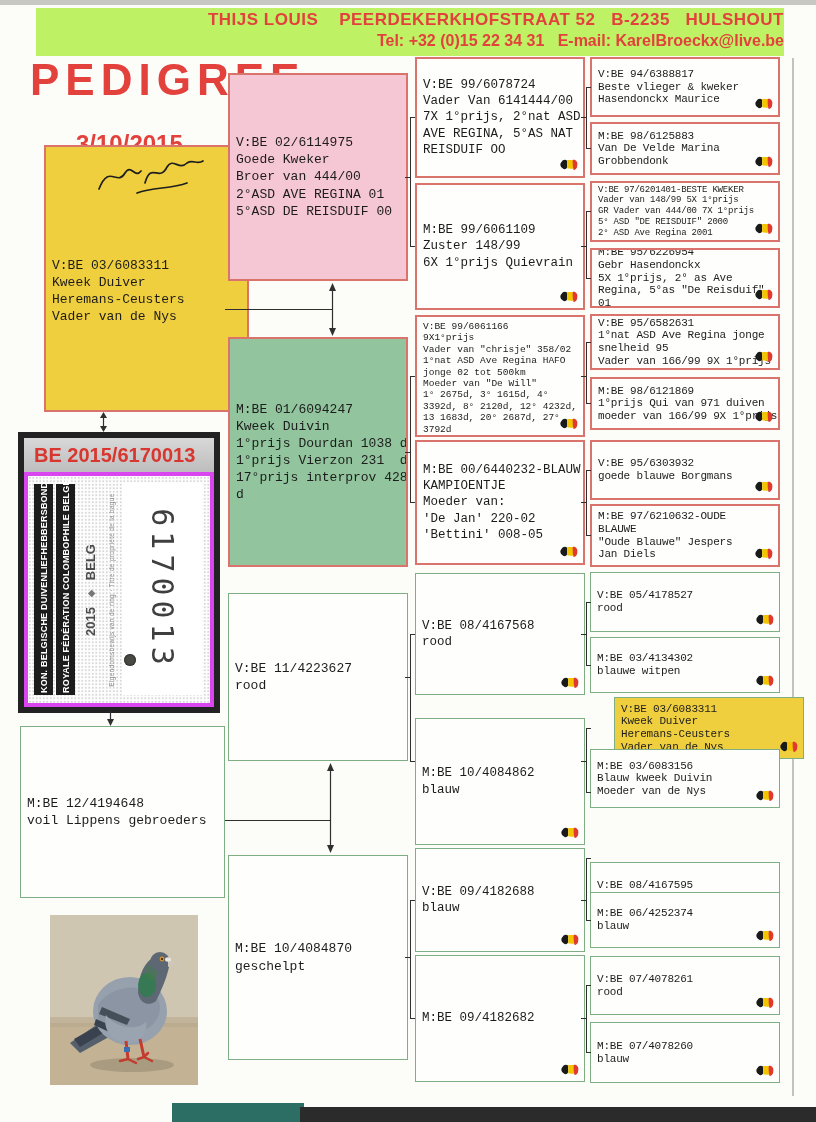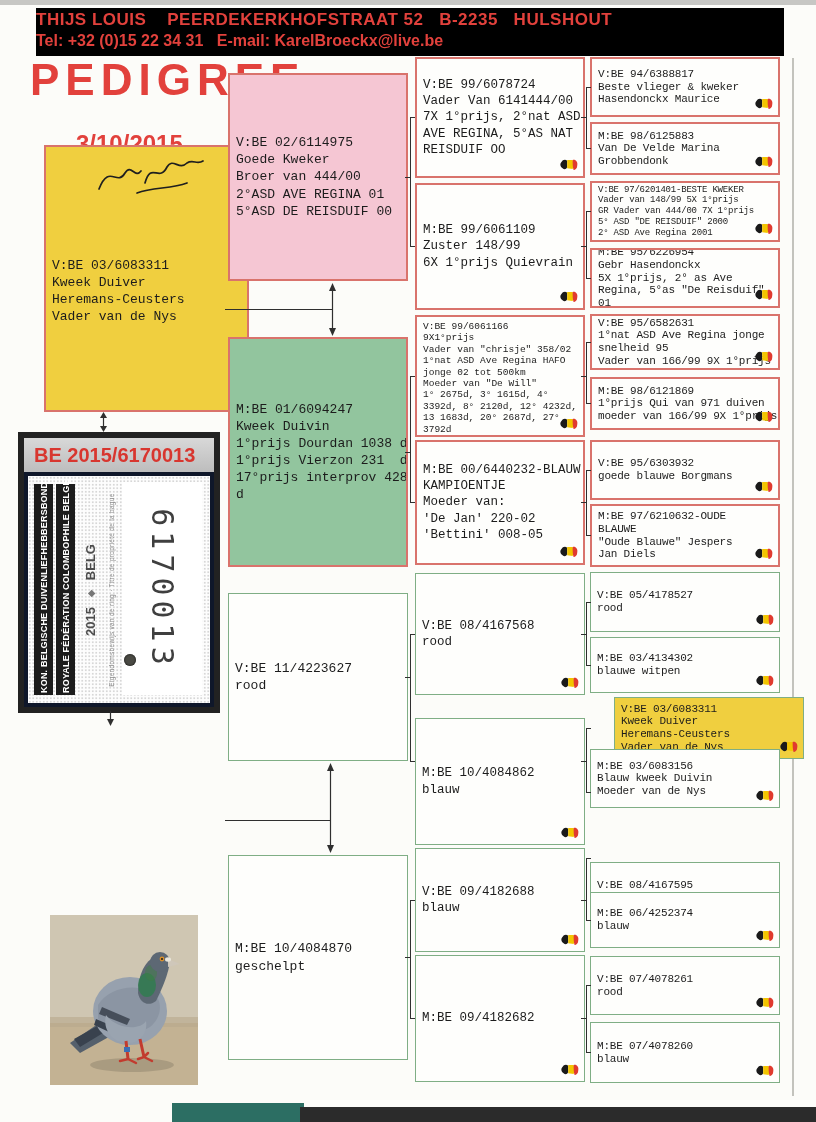--- a/index.html
+++ b/index.html
@@ -7,22 +7,22 @@
        font-family:"Liberation Sans",sans-serif;}
   #stage{position:absolute;left:0;top:0;width:816px;height:1122px;background:#FCFCF9;overflow:hidden;}
 
   
   .scan-top{position:absolute;left:0;top:0;width:816px;height:5px;background:#c7c7c4;}
   .scan-right{position:absolute;left:792px;top:58px;width:2px;height:1038px;background:#c3c3bd;}
   .scan-bottom-dark{position:absolute;left:300px;top:1107px;width:516px;height:15px;background:#2b2b2b;}
   .scan-bottom-teal{position:absolute;left:172px;top:1103px;width:132px;height:19px;background:#2C6E63;}
 
   
-  .header-band{position:absolute;left:36px;top:8px;width:748px;height:48px;background:#000000;
-               color:#E2413C;text-align:left;padding-top:2px;box-sizing:border-box;}
+  .header-band{position:absolute;left:36px;top:8px;width:748px;height:48px;background:#bef264;
+               color:#E2413C;text-align:right;padding-top:2px;box-sizing:border-box;}
   .header-band .h1{font-size:17px;font-weight:bold;white-space:pre;letter-spacing:.5px;}
   .header-band .h2{font-size:16px;font-weight:bold;white-space:pre;margin-top:2px;}
 
   .pedigree-title{position:absolute;left:30px;top:55px;font-size:44px;font-weight:bold;
                   color:#E2413C;letter-spacing:6px;}
   .pedigree-date{position:absolute;left:76px;top:130px;font-size:24px;font-weight:bold;color:#E2413C;}
 
   
   .pbox{position:absolute;box-sizing:border-box;background:#FEFEFC;overflow:hidden;}
   .bred{border:2px solid #D9736C;}
@@ -45,21 +45,21 @@
 
   
   .cline{position:absolute;background:#2f2f2f;}
   .conn-arrow{position:absolute;}
 
   
   .signature{position:absolute;left:45px;top:6px;width:120px;height:52px;}
 
   
   .ring-card{position:absolute;left:18px;top:432px;width:202px;height:281px;box-sizing:border-box;
-             border:6px solid #222;background:#0f172a;}
+             border:6px solid #222;background:#d946ef;}
   .ring-card-header{height:34px;background:linear-gradient(#d8d8d8,#bdbdbd);color:#D8362F;
                     font-size:20px;font-weight:bold;line-height:34px;padding-left:10px;}
   .ring-card-body{position:relative;height:235px;}
   .dotted-card{position:absolute;left:4px;top:4px;width:182px;height:227px;background-color:#fdfdfd;
                background-image:radial-gradient(#d7d7d7 0.8px,transparent 0.9px);background-size:3.5px 3.5px;}
   .vbar{position:absolute;top:8px;width:19px;height:211px;background:#1c1c1c;}
   .vcol{position:absolute;top:8px;height:211px;}
   .vtext{position:absolute;left:50%;top:50%;transform:translate(-50%,-50%) rotate(-90deg);
          text-align:center;}
   .bar-text{width:206px;color:#fff;font-size:9px;font-weight:bold;letter-spacing:.2px;white-space:nowrap;}
@@ -101,20 +101,27 @@
     </svg>
     <div class="lines low">
       <div class="ln">V:BE 03/6083311</div>
       <div class="ln">Kweek Duiver</div>
       <div class="ln">Heremans-Ceusters</div>
       <div class="ln">Vader van de Nys</div>
     </div>
     <span class="flag flag-big"></span>
   </div>
 
+  <div class="pbox g1 bgreen" style="left:20px;top:726px;width:205px;height:172px;">
+    <div class="lines">
+      <div class="ln">M:BE 12/4194648</div>
+      <div class="ln">voil Lippens gebroeders</div>
+    </div>
+    <span class="flag flag-big"></span>
+  </div>
 
   <div class="pbox g2 fpink bred" style="left:228px;top:73px;width:180px;height:208px;">
     <div class="lines">
       <div class="ln">V:BE 02/6114975</div>
       <div class="ln">Goede Kweker</div>
       <div class="ln">Broer van 444/00</div>
       <div class="ln">2°ASD AVE REGINA 01</div>
       <div class="ln">5°ASD DE REISDUIF 00</div>
     </div>
     <span class="flag flag-big"></span>

